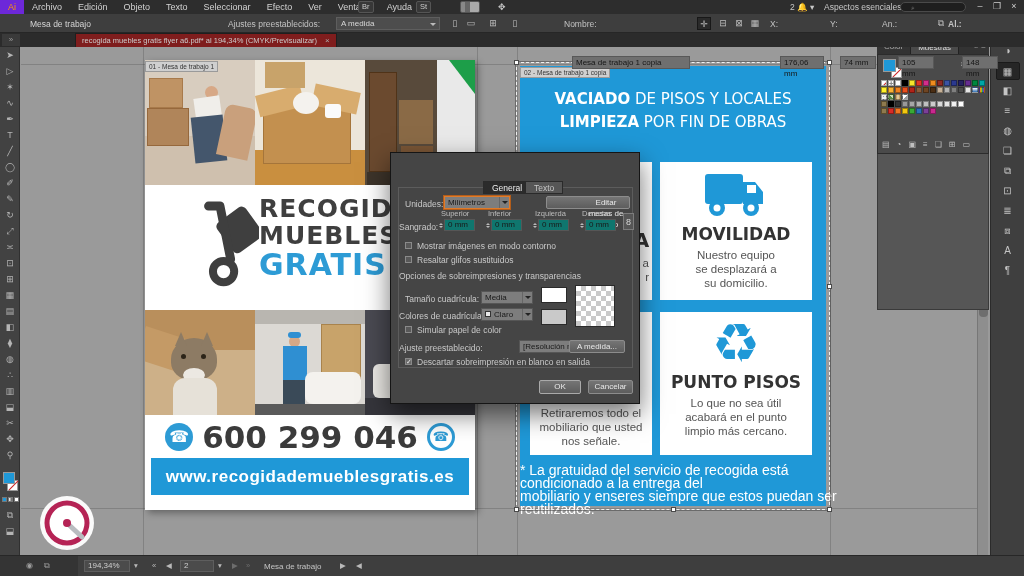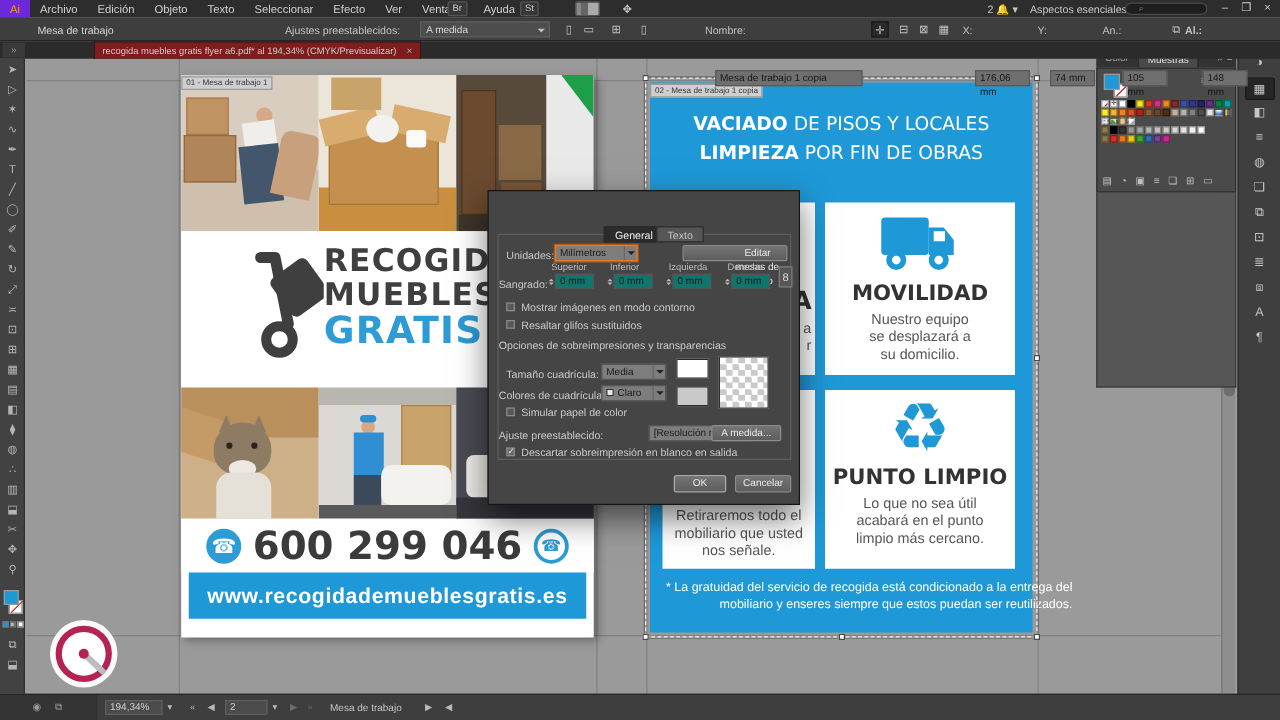--- a/index.html
+++ b/index.html
@@ -57,21 +57,21 @@
   #url-bar { position:absolute; left:6px; top:398px; width:318px; height:37px; background:#1f98d7; color:#fff; font-size:17px; font-weight:bold; display:flex; align-items:center; justify-content:center; letter-spacing:.5px; }
 
   
   #artboard2 { position:absolute; left:499px; top:19px; width:306px; height:440px; background:#1f98d7; }
   #headline { position:absolute; left:0; top:22px; width:306px; text-align:center; color:#fff; font-size:15px; line-height:23px; font-family:"DejaVu Sans",sans-serif; }
   #headline b { font-weight:bold; }
   .card { position:absolute; background:#fff; text-align:center; }
   .card-title { font-weight:bold; color:#333; font-size:17px; font-family:"DejaVu Sans",sans-serif; }
   .card-body { color:#555; font-size:11.5px; line-height:14px; }
   .card-body span { display:block; }
-  #footnote { position:absolute; left:0; top:398px; width:338px; text-align:right; color:#fff; font-size:10px; line-height:13px; }
+  #footnote { position:absolute; left:0; top:398px; width:338px; text-align:left; color:#fff; font-size:14px; line-height:13px; }
   #selbox { position:absolute; left:495px; top:15px; width:314px; height:448px; border:1px dashed #f0f0f0; box-shadow:0 0 0 1px rgba(70,70,70,.55); pointer-events:none; }
   .handle { position:absolute; width:5px; height:5px; background:#fff; border:1px solid #4a4a4a; }
 
   
   #dialog { position:absolute; left:390px; top:152px; width:250px; height:252px; background:#454545; border:1px solid #151515; box-shadow:0 10px 24px rgba(0,0,0,.55); z-index:50; font-size:8.5px; color:#cccccc; }
   #dlg-titlebar { position:absolute; left:0; top:0; width:100%; height:15px; background:#3a3a3a; border-bottom:1px solid #191919; color:#dddddd; font-size:8.5px; line-height:14px; padding-left:7px; }
   #dlg-groupbox { position:absolute; left:7px; top:34px; width:235px; height:181px; border:1px solid #5c5c5c; }
   .dlg-tab { position:absolute; top:28px; height:13px; font-size:8.5px; line-height:12px; padding:0 8px; border:1px solid #2a2a2a; z-index:3; }
   .dlg-tab.active { background:#2b2b2b; color:#eee; }
   .dlg-tab.inactive { background:#565656; color:#c5c5c5; }
@@ -366,21 +366,21 @@
       <div class="card-body" style="position:absolute; left:0; top:94px; width:122px;">
 
       <span>Retiraremos todo el</span>
           <span>mobiliario que usted</span>
           <span>nos señale.</span>
         </div>
     </div>
 
     <div class="card" style="left:140px; top:246px; width:152px; height:143px;">
       <div style="font-size:54px; line-height:58px; color:#1f98d7; margin-top:2px;">♻</div>
-      <div class="card-title">PUNTO LIMPIO</div>
+      <div class="card-title">PUNTO PISOS</div>
       <div class="card-body" style="margin-top:4px;">
 
       <span>Lo que no sea útil</span>
           <span>acabará en el punto</span>
           <span>limpio más cercano.</span>
         </div>
     </div>
 
     <div id="footnote">
       <div>* La gratuidad del servicio de recogida está condicionado a la entrega del</div>

